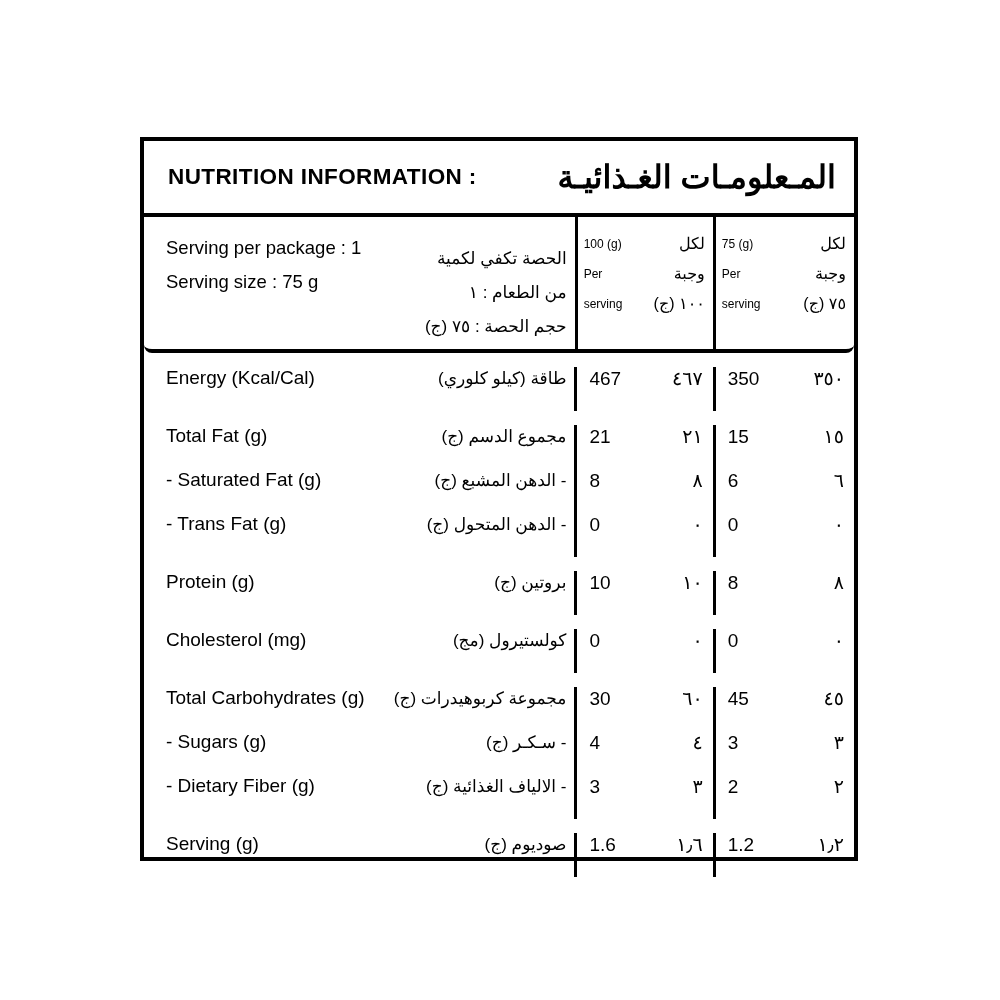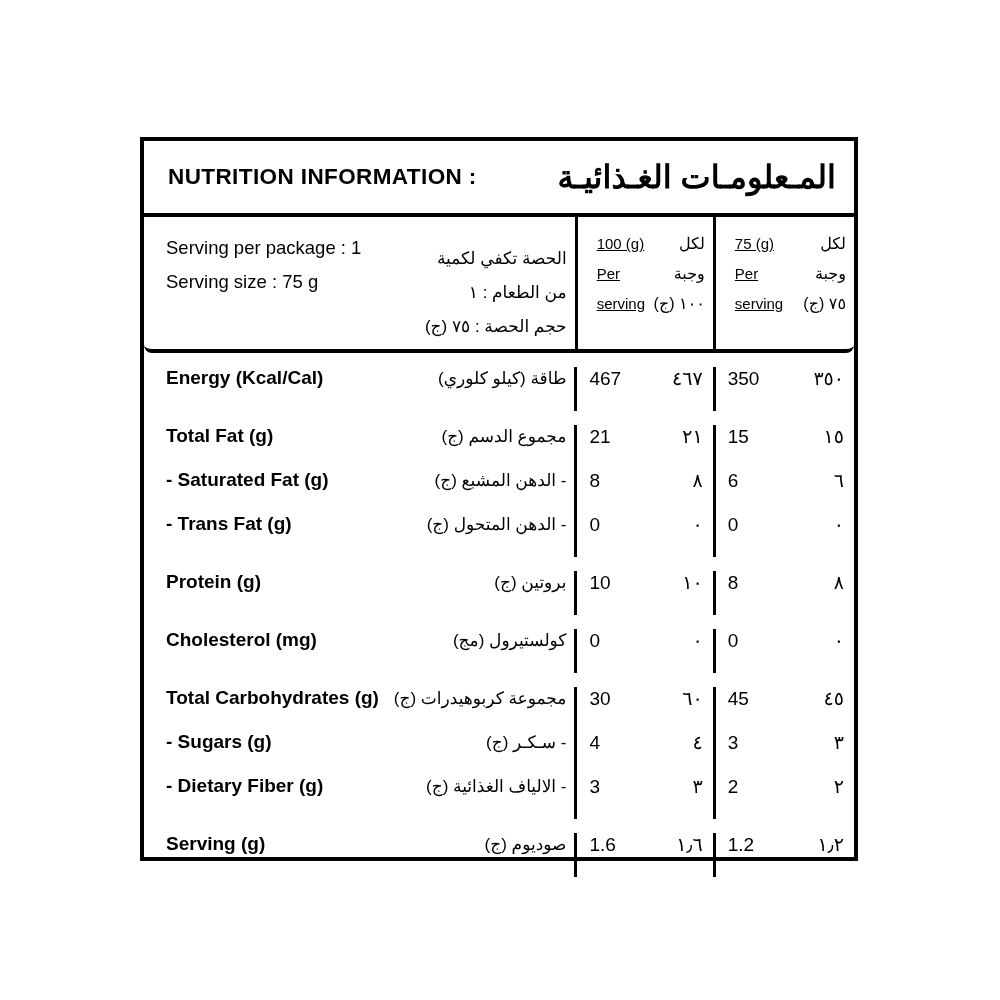--- a/index.html
+++ b/index.html
@@ -83,25 +83,24 @@
   .serving-col {
     width: 139px;
     box-sizing: border-box;
     display: flex;
     padding-top: 12px;
   }
   .serving-col.mid {
     border-right: 3px solid #000000;
   }
   .col-en {
-    padding-left: 19px;
-    font-size: 15px;
+    padding-left: 6px;
+    font-size: 12px;
     line-height: 30px;
     white-space: nowrap;
-    text-decoration: underline;
   }
   .col-ar {
     margin-left: auto;
     padding-right: 8px;
     direction: rtl;
     text-align: right;
     font-size: 16px;
     line-height: 30px;
     white-space: nowrap;
   }
@@ -124,21 +123,20 @@
     border-right: 3px solid #000000;
     padding: 0 8px 0 22px;
     display: flex;
     align-items: baseline;
     justify-content: space-between;
     height: 44px;
   }
   .name-en {
     font-size: 19px;
     white-space: nowrap;
-    font-weight: bold;
   }
   .name-ar {
     font-size: 17px;
     direction: rtl;
     white-space: nowrap;
   }
   .cell-val {
     width: 139px;
     box-sizing: border-box;
     height: 44px;

